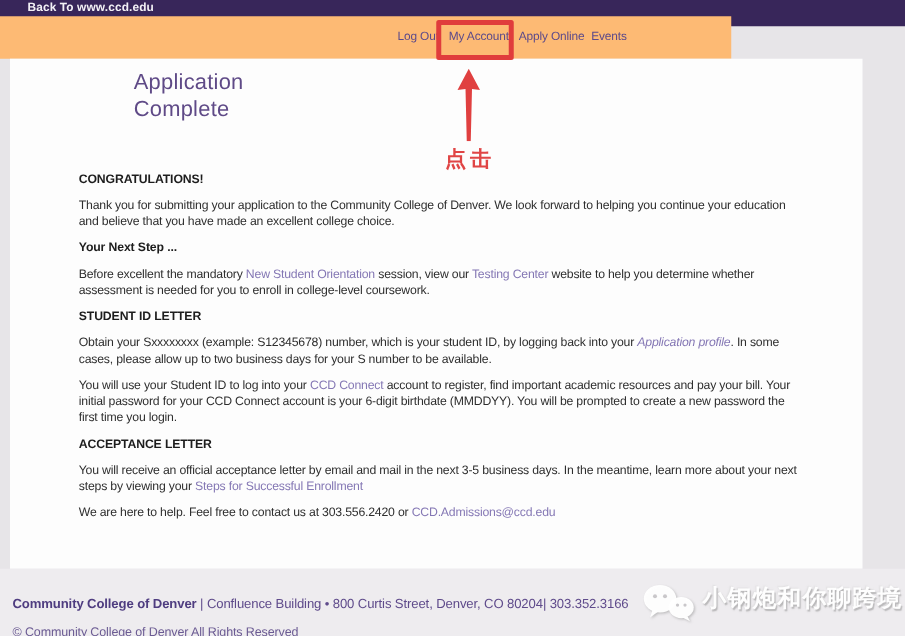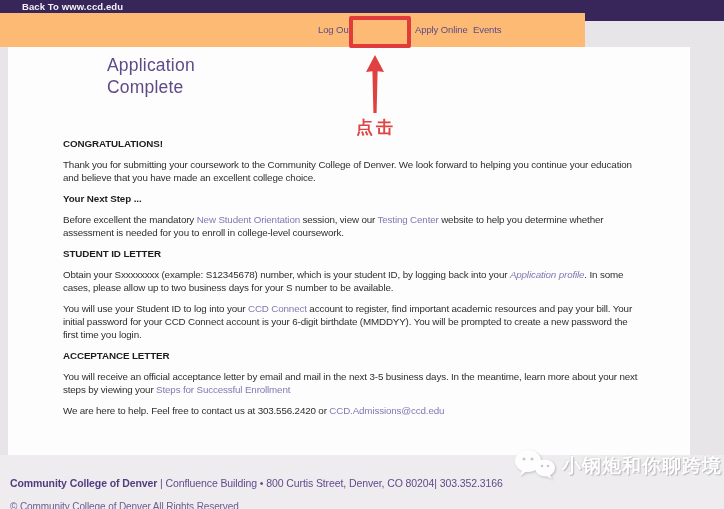--- a/index.html
+++ b/index.html
@@ -37,35 +37,36 @@
   .link{color:#8477b4;cursor:pointer;}
   .link.italic{font-style:italic;}
 
   
   .footer{position:absolute;left:0;top:455px;width:724px;height:54px;background:#eeecef;}
   .footer .addr{position:absolute;left:10px;top:22px;font-size:10.5px;color:#5f4b8b;letter-spacing:-.1px;}
   .footer .addr b{font-weight:bold;color:#4f3d80;}
   .footer .copyright{position:absolute;left:10px;top:46px;font-size:10px;color:#6b5b93;letter-spacing:-.1px;}
 
   
-  .watermark{position:absolute;left:514px;top:448px;display:flex;align-items:center;gap:6px;}
+  .watermark{position:absolute;left:514px;top:466px;display:flex;align-items:flex-start;gap:6px;}
   .wm-text{font-size:19px;font-weight:bold;color:rgba(255,255,255,0.97);letter-spacing:1px;
     text-shadow:1px 1px 1px rgba(140,140,140,0.55), -1px -1px 1px rgba(210,210,210,0.4);}
 </style>
 </head>
 <body>
 
 <div class="screen">
 
   <div class="topbar">
     <span class="backlink">Back To www.ccd.edu</span>
   </div>
 
   <div class="nav">
     <span class="navlink" style="left:318px">Log Out</span>
+    <span class="navlink" style="left:359px">My Account</span>
     <span class="navlink" style="left:415px">Apply Online</span>
     <span class="navlink" style="left:473px">Events</span>
   </div>
 
   <div class="page"></div>
 
   <div class="pagetitle">
     <div>Application</div>
     <div>Complete</div>
   </div>
@@ -73,21 +74,21 @@
   <div class="hlbox"></div>
   <div class="arrow">
     <svg width="24" height="58" viewBox="0 0 24 58" xmlns="http://www.w3.org/2000/svg">
       <path d="M12 0 L21 17 L14.6 16.2 L13.6 58 L10.4 58 L9.4 16.2 L3 17 Z" fill="#e04040"></path>
     </svg>
   </div>
   <div class="clicklabel">点击</div>
 
   <div class="content">
       <div class="block heading">CONGRATULATIONS!</div>
-      <div class="block para"><span>Thank you for submitting your coursework to the Community College of Denver. We look forward to helping you continue your education and believe that you have made an excellent college choice.</span></div>
+      <div class="block para"><span>Thank you for submitting your application to the Community College of Denver. We look forward to helping you continue your education and believe that you have made an excellent college choice.</span></div>
       <div class="block heading">Your Next Step ...</div>
       <div class="block para"><span>Before excellent the mandatory </span><span class="link">New Student Orientation</span><span> session, view our </span><span class="link">Testing Center</span><span> website to help you determine whether assessment is needed for you to enroll in college-level coursework.</span></div>
       <div class="block heading">STUDENT ID LETTER</div>
       <div class="block para"><span>Obtain your Sxxxxxxxx (example: S12345678) number, which is your student ID, by logging back into your </span><span class="link italic">Application profile</span><span>. In some cases, please allow up to two business days for your S number to be available.</span></div>
       <div class="block para"><span>You will use your Student ID to log into your </span><span class="link">CCD Connect</span><span> account to register, find important academic resources and pay your bill. Your initial password for your CCD Connect account is your 6-digit birthdate (MMDDYY). You will be prompted to create a new password the first time you login.</span></div>
       <div class="block heading">ACCEPTANCE LETTER</div>
       <div class="block para"><span>You will receive an official acceptance letter by email and mail in the next 3-5 business days. In the meantime, learn more about your next steps by viewing your </span><span class="link">Steps for Successful Enrollment</span></div>
       <div class="block para"><span>We are here to help. Feel free to contact us at 303.556.2420 or </span><span class="link">CCD.Admissions@ccd.edu</span></div>
     </div>
 

